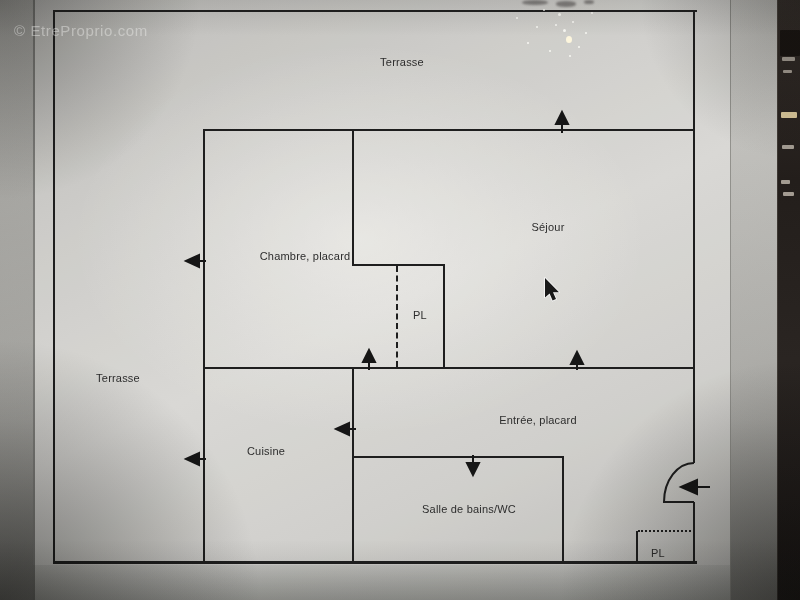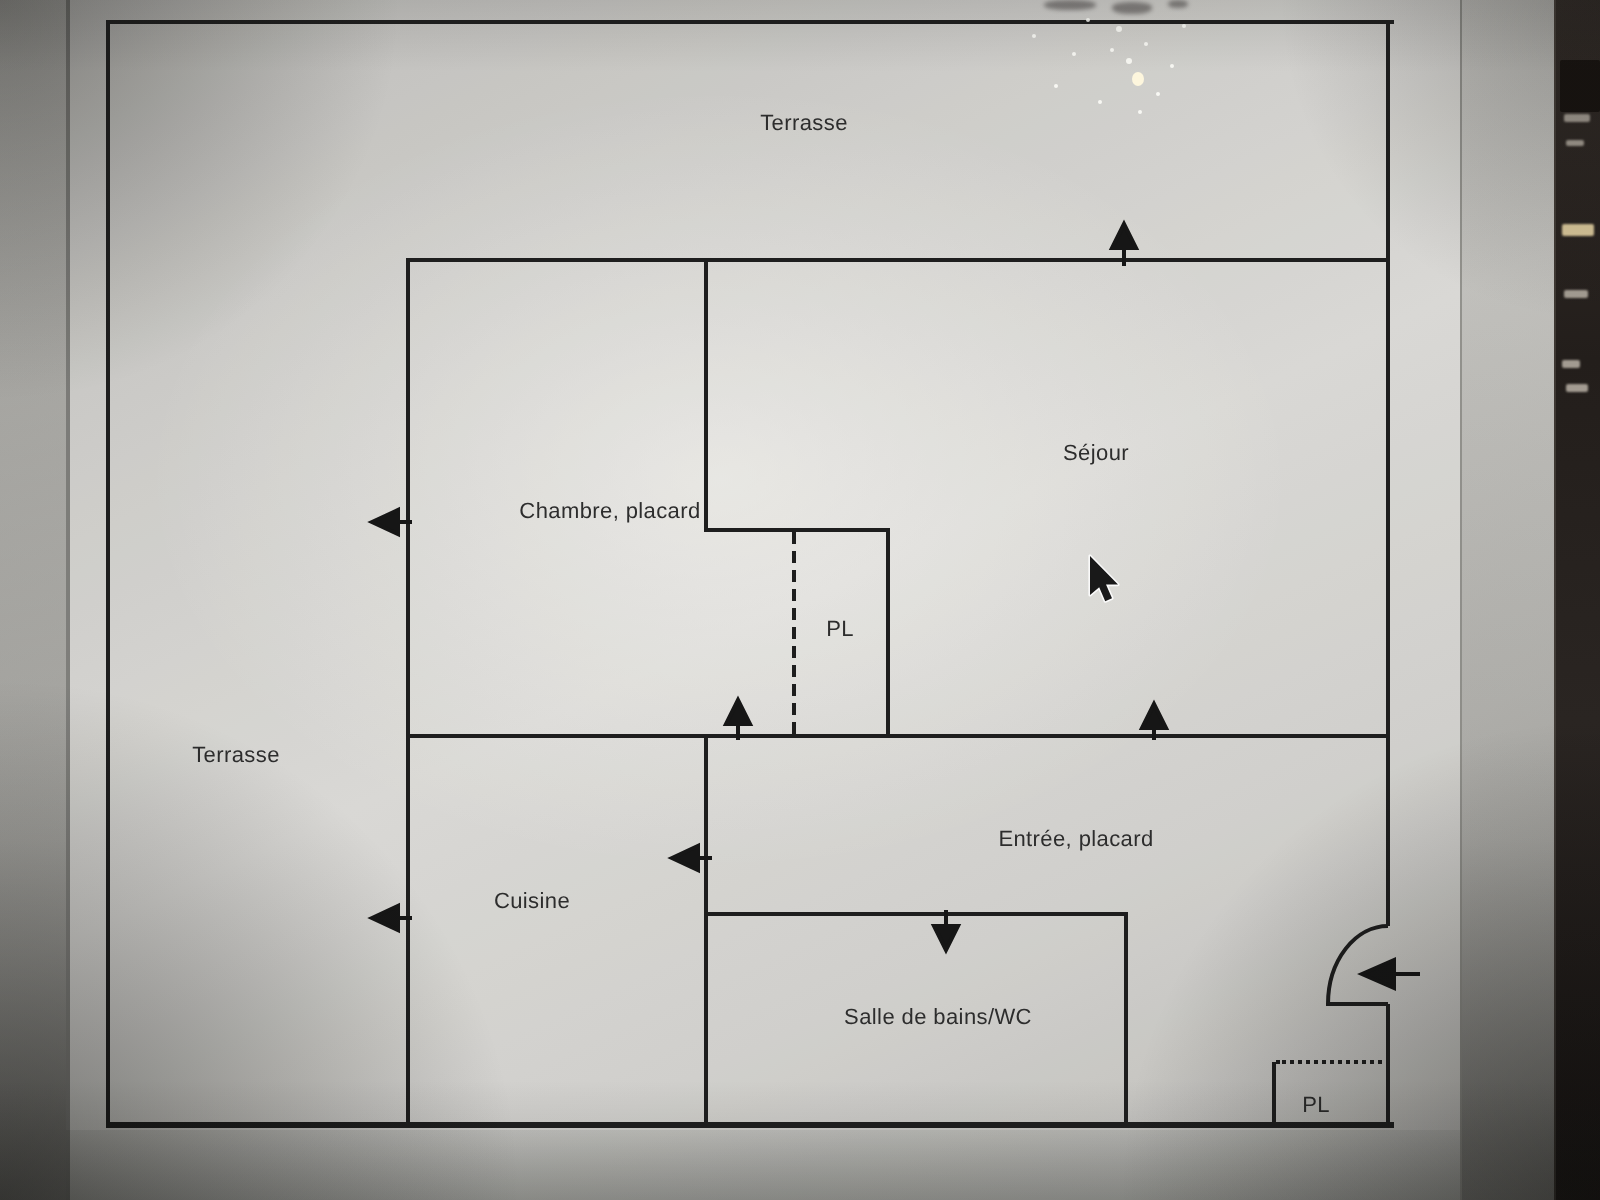--- a/index.html
+++ b/index.html
@@ -162,13 +162,14 @@
     <div class="frag" style="left:4px;top:57px;width:13px;height:4px"></div>
     <div class="frag" style="left:5px;top:70px;width:9px;height:3px"></div>
     <div class="frag" style="left:3px;top:112px;width:16px;height:6px;background:#d9c79a"></div>
     <div class="frag" style="left:4px;top:145px;width:12px;height:4px"></div>
     <div class="frag" style="left:3px;top:180px;width:9px;height:4px"></div>
     <div class="frag" style="left:5px;top:192px;width:11px;height:4px"></div>
   </div>
 
   <div class="abs vignette"></div>
 
+  <div class="abs watermark">© EtreProprio.com</div>
 </div>
 
 </body></html>

